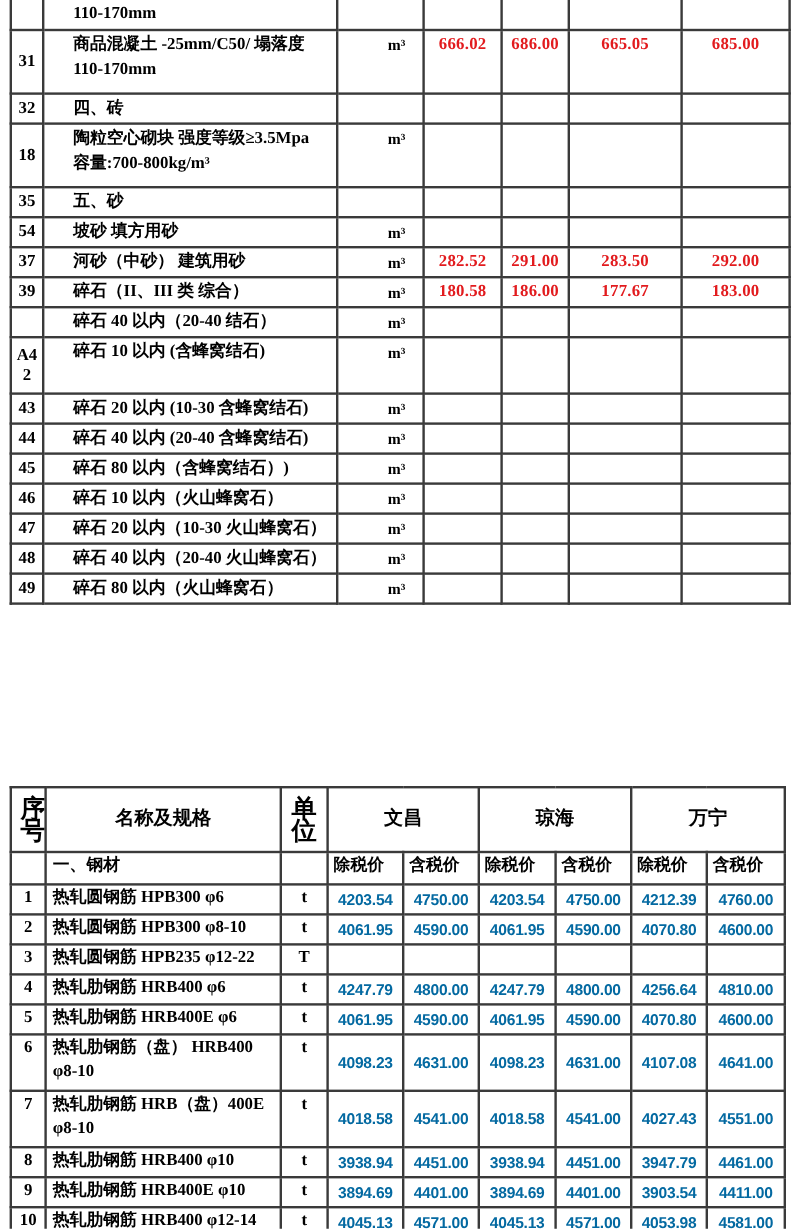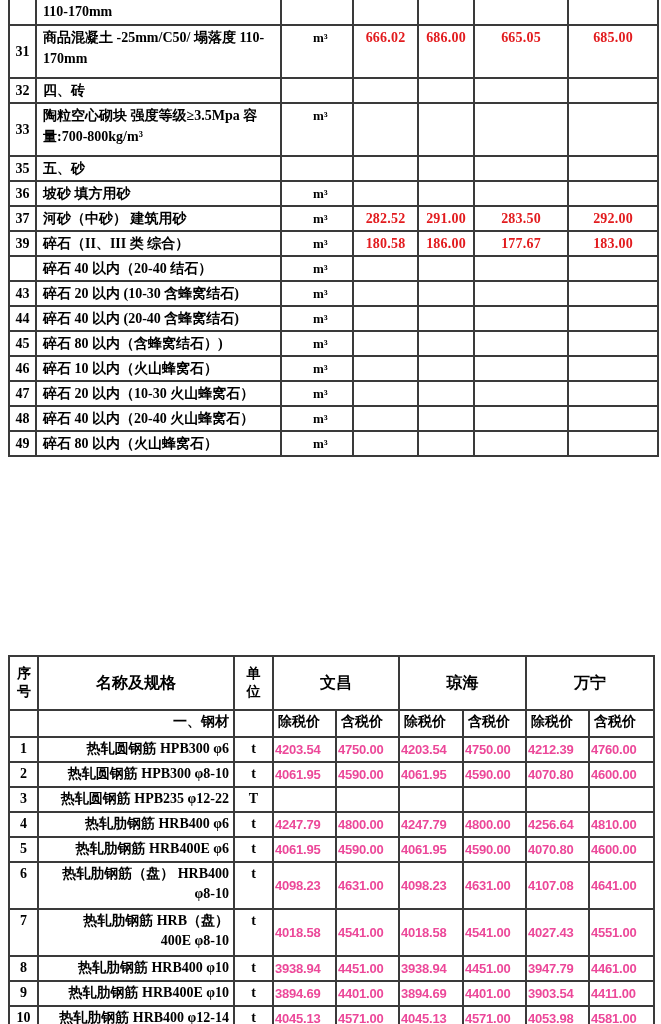--- a/index.html
+++ b/index.html
@@ -22,46 +22,46 @@
     border:2px solid #3a3a3a;
     padding:0 4px;
     overflow:hidden;
     font-weight:bold;
   }
 
   
   #top-table{left:8px;top:-2px;width:651px;}
   #top-table td{font-size:14px;line-height:21px;vertical-align:top;padding-top:1px;}
   #top-table .col-no{vertical-align:middle;text-align:center;padding:0 3px;word-break:break-all;line-height:17px;}
-  #top-table .col-name{text-align:left;padding-left:6px;padding-right:5px;}
-  #top-table .col-unit{text-align:left;font-size:13px;padding-left:31px;}
+  #top-table .col-name{text-align:left;padding-left:24px;padding-right:5px;}
+  #top-table .col-unit{text-align:center;font-size:13px;padding-left:31px;}
   #top-table .col-price{text-align:center;color:#e21b1e;letter-spacing:.2px;}
   .t-tail>td{height:23px;}
   .t-sgl>td{height:22px;}
   .t-dbl>td{height:50px;}
   .t-d2>td{height:44px;}
   .t-sgl .col-name,.t-tail .col-name,.t-d2 .col-name{white-space:nowrap;}
   .just .col-name{text-align:justify;text-align-last:left;}
 
   
   #bottom-table{left:8px;top:655px;width:645px;}
   #bottom-table td,#bottom-table th{font-size:14px;line-height:20px;vertical-align:top;padding-top:1px;}
-  #bottom-table th.hdr{vertical-align:middle;text-align:center;font-size:14px;line-height:18px;height:52px;padding:0 7px;word-break:break-all;}
+  #bottom-table th.hdr{vertical-align:middle;text-align:center;font-size:21px;line-height:18px;height:52px;padding:0 7px;word-break:break-all;}
   #bottom-table th.hdr-city{font-size:16px;word-break:normal;}
   .b-sub>td{height:24px;vertical-align:middle;}
   .b-sub .sub-price{font-size:15px;}
   .b-sgl>td{height:22px;}
   .b-dbl>td{height:44px;}
   #bottom-table .col-bno{text-align:center;padding:1px 1px 0 1px;}
-  #bottom-table .col-bname{text-align:right;padding-left:20px;padding-right:4px;}
+  #bottom-table .col-bname{text-align:left;padding-left:5px;padding-right:4px;}
   #bottom-table .col-bunit{text-align:center;}
   #bottom-table .col-bprice{
-    vertical-align:middle;
+    vertical-align:middle;text-align:center;
     font-family:"Liberation Sans","DejaVu Sans",sans-serif;
-    font-size:13px;color:#ec4899;letter-spacing:-.2px;padding:0 1px;
+    font-size:13px;color:#0369a1;letter-spacing:-.2px;padding:0 1px;
   }
   .b-sgl .col-bname{white-space:nowrap;}
 </style>
 </head>
 <body>
 
 <table id="top-table">
     <colgroup>
       <col style="width: 27px;">
       <col style="width: 245px;">
@@ -93,39 +93,39 @@
       <tr class="t-sgl">
         <td class="col-no">32</td>
         <td class="col-name">四、砖</td>
         <td class="col-unit"></td>
         <td class="col-price"></td>
         <td class="col-price"></td>
         <td class="col-price"></td>
         <td class="col-price"></td>
       </tr>
       <tr class="t-dbl">
-        <td class="col-no">33</td>
+        <td class="col-no">18</td>
         <td class="col-name">陶粒空心砌块 强度等级≥3.5Mpa 容量:700-800kg/m³</td>
         <td class="col-unit">m³</td>
         <td class="col-price"></td>
         <td class="col-price"></td>
         <td class="col-price"></td>
         <td class="col-price"></td>
       </tr>
       <tr class="t-sgl">
         <td class="col-no">35</td>
         <td class="col-name">五、砂</td>
         <td class="col-unit"></td>
         <td class="col-price"></td>
         <td class="col-price"></td>
         <td class="col-price"></td>
         <td class="col-price"></td>
       </tr>
       <tr class="t-sgl">
-        <td class="col-no">36</td>
+        <td class="col-no">54</td>
         <td class="col-name">坡砂 填方用砂</td>
         <td class="col-unit">m³</td>
         <td class="col-price"></td>
         <td class="col-price"></td>
         <td class="col-price"></td>
         <td class="col-price"></td>
       </tr>
       <tr class="t-sgl">
         <td class="col-no">37</td>
         <td class="col-name">河砂（中砂） 建筑用砂</td>
@@ -140,20 +140,29 @@
         <td class="col-name">碎石（II、III 类 综合）</td>
         <td class="col-unit">m³</td>
         <td class="col-price">180.58</td>
         <td class="col-price">186.00</td>
         <td class="col-price">177.67</td>
         <td class="col-price">183.00</td>
       </tr>
       <tr class="t-sgl">
         <td class="col-no"></td>
         <td class="col-name">碎石 40 以内（20-40 结石）</td>
+        <td class="col-unit">m³</td>
+        <td class="col-price"></td>
+        <td class="col-price"></td>
+        <td class="col-price"></td>
+        <td class="col-price"></td>
+      </tr>
+      <tr class="t-d2">
+        <td class="col-no">A42</td>
+        <td class="col-name">碎石 10 以内 (含蜂窝结石)</td>
         <td class="col-unit">m³</td>
         <td class="col-price"></td>
         <td class="col-price"></td>
         <td class="col-price"></td>
         <td class="col-price"></td>
       </tr>
       <tr class="t-sgl">
         <td class="col-no">43</td>
         <td class="col-name">碎石 20 以内 (10-30 含蜂窝结石)</td>
         <td class="col-unit">m³</td>

